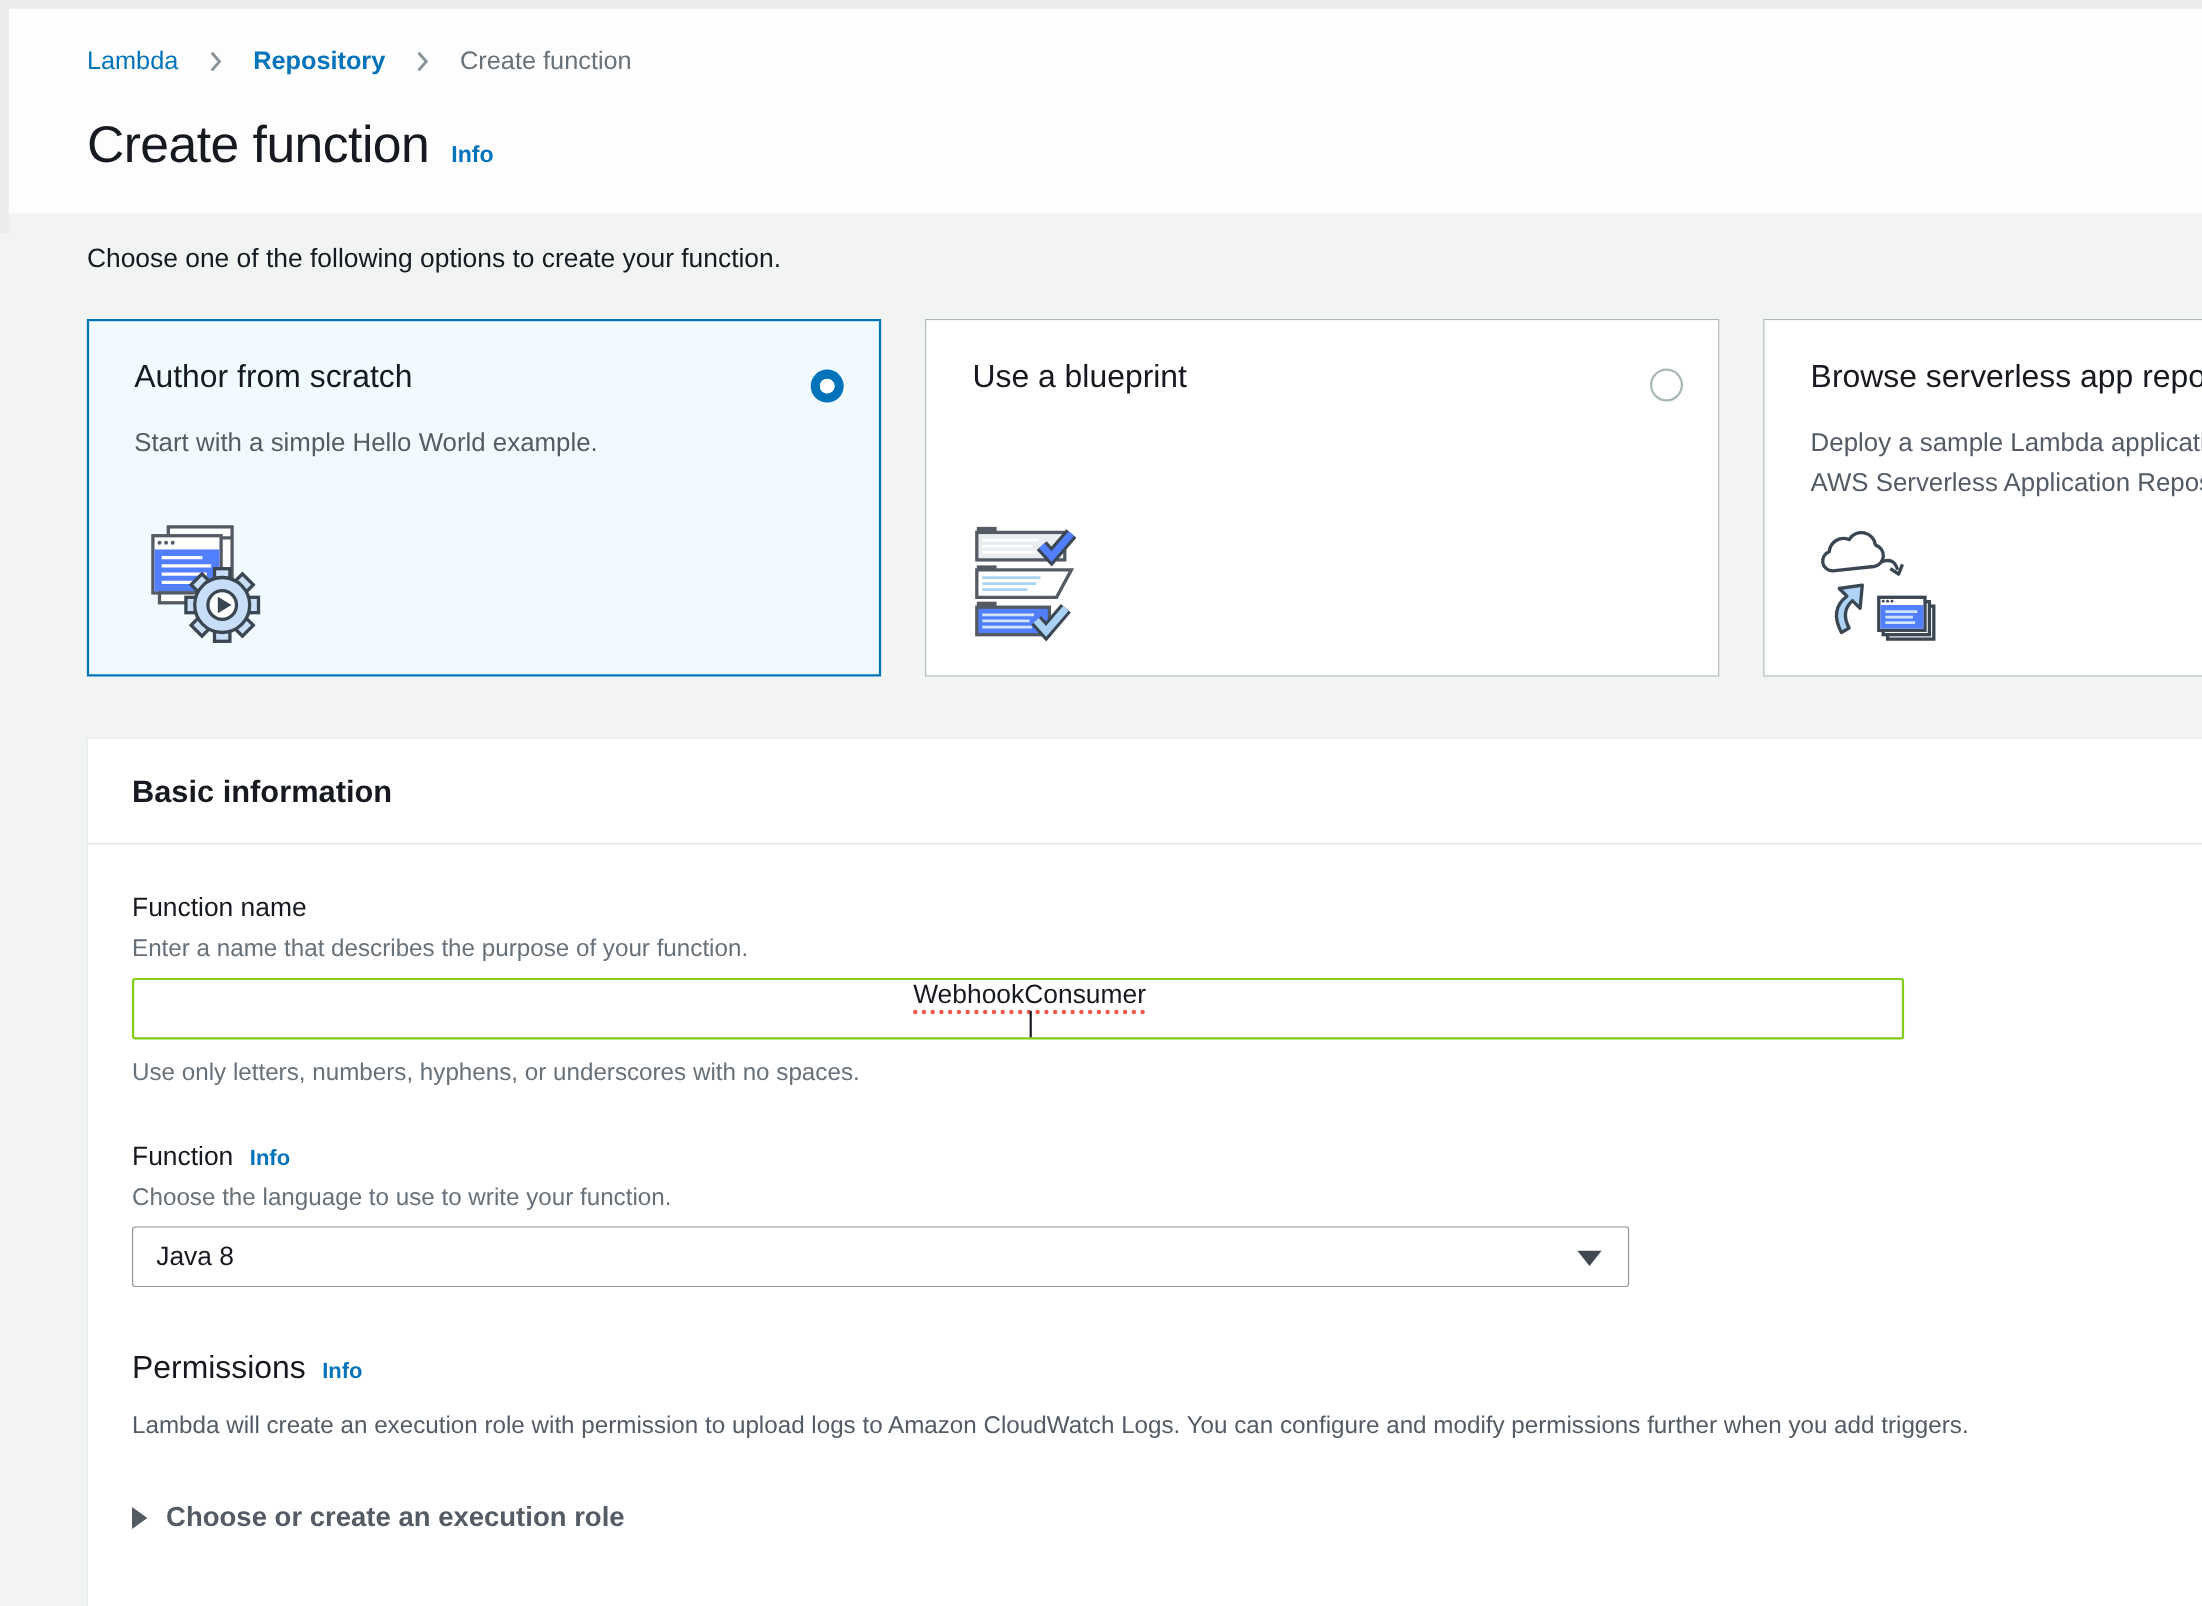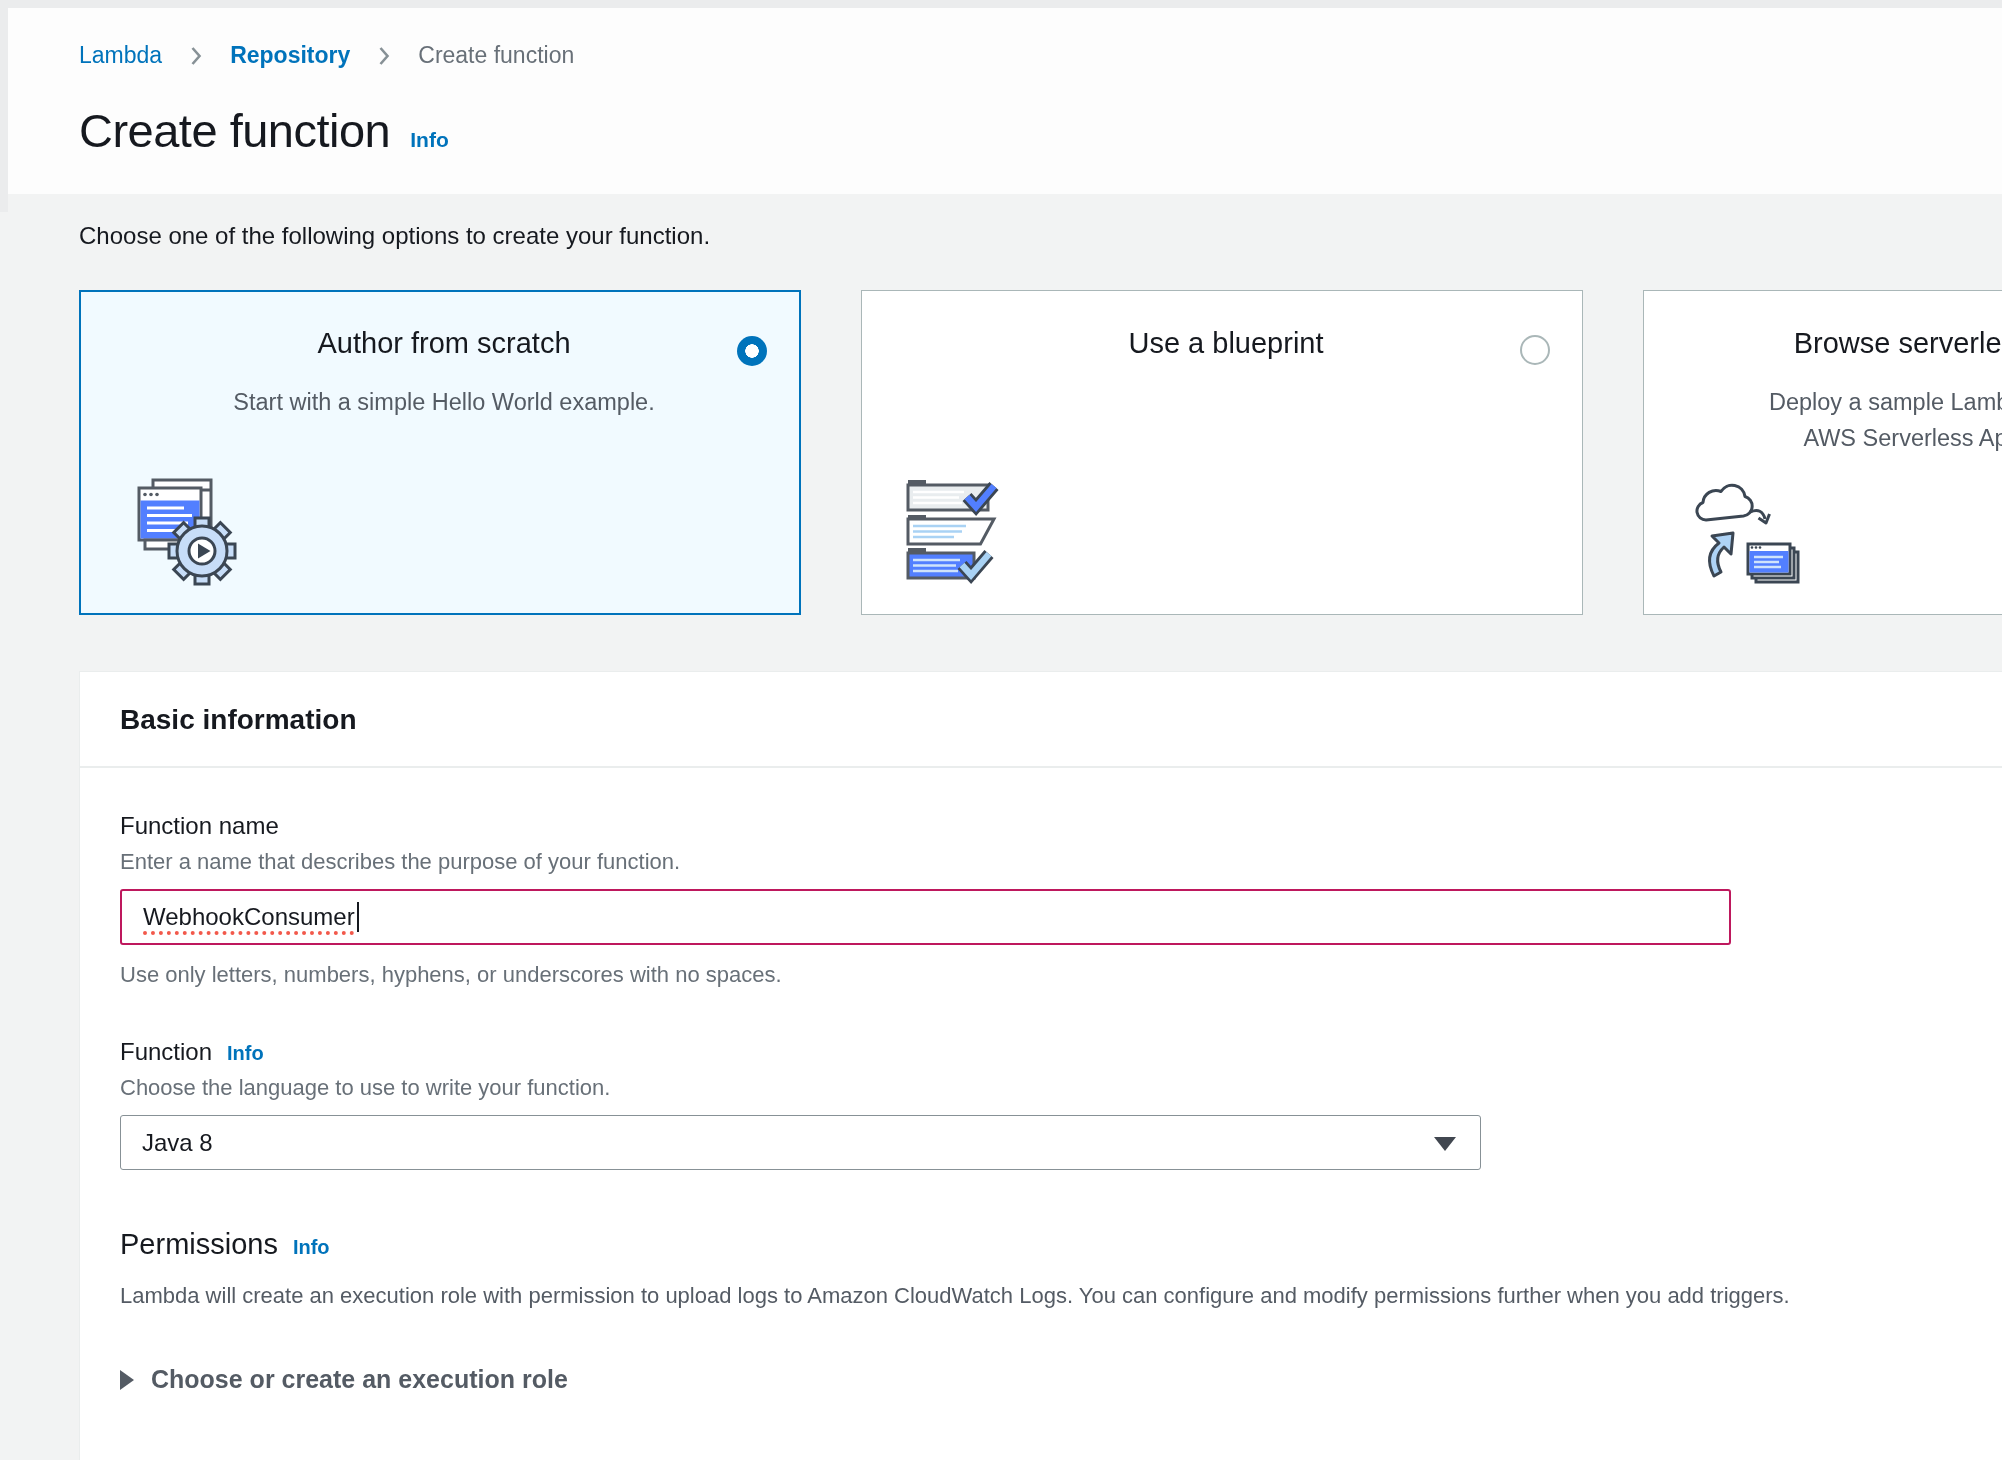--- a/index.html
+++ b/index.html
@@ -19,21 +19,21 @@
   .crumb-link.bold { font-weight:bold; }
   .crumb-current { color:#687078; }
   .crumb-sep { display:inline-flex; align-items:center; }
   .title-row { display:flex; align-items:baseline; margin-top:34px; }
   .page-title { font-size:47px; font-weight:400; letter-spacing:-0.5px; color:#16191f; }
   .info-link { color:#0073bb; font-weight:bold; font-size:21px; margin-left:20px; text-decoration:none; cursor:pointer; }
 
   .subtitle { margin:28px 0 0 79px; font-size:24px; color:#16191f; }
 
   
-  .cards { display:flex; gap:60px; margin:40px 0 0 79px;text-align:center; }
+  .cards { display:flex; gap:40px; margin:40px 0 0 79px; }
   .card {
     width:722px; height:325px; background:#ffffff; border:1px solid #aab7b8;
     position:relative; padding:36px 34px 28px 42px; flex:none; cursor:pointer;
   }
   .card.selected { background:#f1faff; border:2px solid #0073bb; padding:35px 33px 27px 41px; }
   .card-title { font-size:29px; font-weight:400; color:#16191f; white-space:nowrap; }
   .card-desc { margin-top:24px; font-size:23.5px; line-height:1.55; color:#545b64; }
   .card-desc .nowrap { white-space:nowrap; display:block; }
   .card-icon { position:absolute; left:42px; bottom:22px; }
   .card.selected .card-icon { left:41px; }
@@ -44,22 +44,22 @@
   
   .panel { margin:56px 0 0 79px; width:1960px; background:#ffffff; border:1px solid #eaeded; }
   .panel-header { padding:32px 40px 30px 40px; border-bottom:2px solid #eaeded; }
   .panel-title { font-size:28px; font-weight:bold; color:#16191f; }
   .panel-body { padding:44px 40px 70px 40px; }
 
   .field-label { font-size:24px; color:#16191f; }
   .field-helper { margin-top:9px; font-size:22px; color:#687078; }
   .text-input {
     margin-top:14px; width:1611px; height:56px; background:#ffffff;
-    border:2px solid #be185d; border-radius:3px; display:flex; align-items:center;
-    padding-left:21px; font-size:24px; color:#16191f; cursor:text;
+    border:2px solid #84cc16; border-radius:3px; display:flex; align-items:center;
+    padding-left:21px; font-size:24px; color:#16191f; cursor:text;flex-direction:column;
   }
   .squiggle {
     text-decoration:underline dotted #f2594b;
     text-decoration-thickness:3.5px; text-underline-offset:6px;
   }
   .caret { display:inline-block; width:2px; height:30px; background:#16191f; margin-left:2px; vertical-align:middle; }
   .field-hint { margin-top:17px; font-size:22px; color:#687078; }
 
   .runtime-block { margin-top:50px; }
   .label-row { display:flex; align-items:baseline; }

